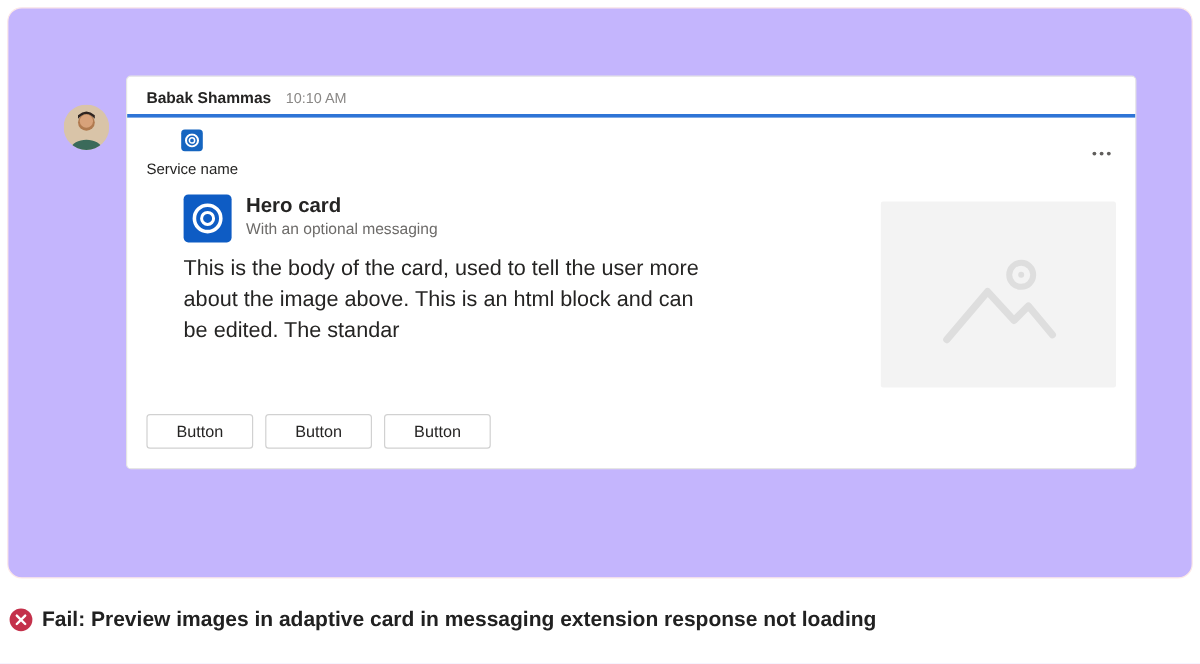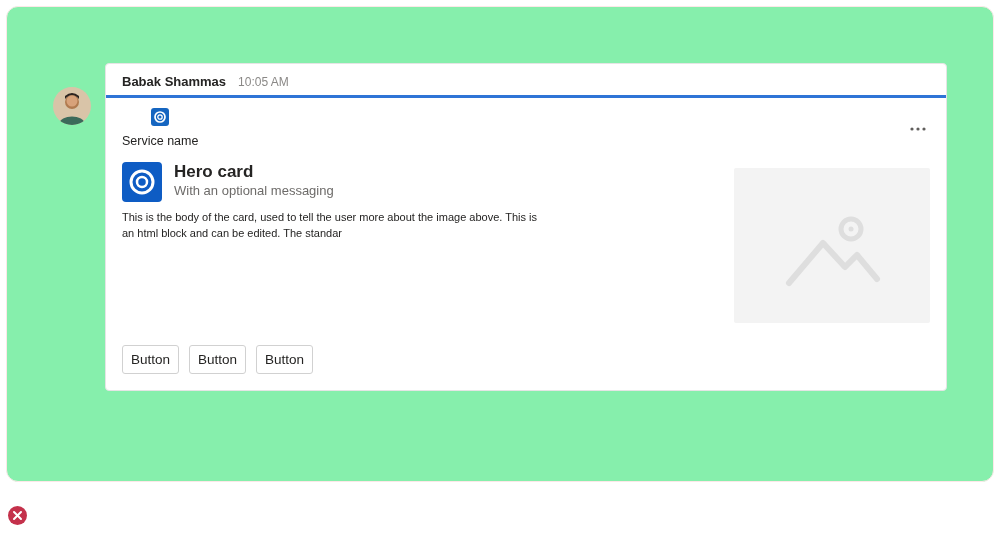--- a/index.html
+++ b/index.html
@@ -4,21 +4,21 @@
 <style>
   * { box-sizing: border-box; margin: 0; padding: 0; }
   html, body { width: 1000px; height: 553px; font-family: 'Segoe UI', -apple-system, BlinkMacSystemFont, sans-serif; background: #fff; }
   
   .outer-frame {
     width: 988px;
     height: 476px;
     margin: 6px;
     border: 1px solid #fce8e8;
     border-radius: 12px;
-    background: #86efac;
+    background: #c4b5fd;
     padding: 56px 46px 46px 46px;
     position: relative;
   }
   
   .message-row {
     display: flex;
     align-items: flex-start;
     gap: 14px;
   }
   
@@ -66,48 +66,48 @@
     display: flex; align-items: center; justify-content: center;
   }
   .svc-label { font-size: 12.5px; color: #252423; }
   
   .more-btn {
     font-size: 16px; color: #605e5c; letter-spacing: 1px; cursor: pointer;
     padding: 2px 4px; border: none; background: transparent;
     line-height: 0;
   }
   
-  .card-body { display: flex; gap: 22px; align-items: flex-start; }
+  .card-body { display: flex; gap: 22px; align-items: flex-start; margin-left: 31px; }
   .card-left { flex: 1; }
   .card-right { flex-shrink: 0; width: 196px; padding-top: 6px; }
   
   .title-row { display: flex; align-items: flex-start; gap: 12px; margin-bottom: 8px; }
   .big-icon {
     width: 40px; height: 40px; border-radius: 4px; background: #0e5cc4;
     display: flex; align-items: center; justify-content: center; flex-shrink: 0;
   }
   .title-text { padding-top: 0; }
   .card-title { font-size: 17px; font-weight: 700; color: #252423; margin-bottom: 1px; }
   .card-subtitle { font-size: 13px; color: #6d6b69; }
   
   .body-text {
-    font-size: 11px; color: #252423; line-height: 1.45;
+    font-size: 18px; color: #252423; line-height: 1.45;
     max-width: 430px;
   }
   
   .img-placeholder {
     width: 196px; height: 155px;
     background: #f3f3f3;
     border-radius: 2px;
     display: flex; align-items: center; justify-content: center;
   }
   
   .btn-row { display: flex; gap: 10px; margin-top: 22px; }
   .action-btn {
-    padding: 6px 8px;
+    padding: 6px 24px;
     border: 1px solid #d1d1d1;
     border-radius: 3px;
     background: #fff;
     font-size: 13.5px;
     color: #252423;
     cursor: pointer;
   }
   
   .fail-row {
     display: flex; align-items: center; gap: 8px;
@@ -133,21 +133,21 @@
         <path d="M5 40 C5 26 33 26 33 40 Z" fill="#3b6a5a"></path>
         <circle cx="19" cy="14" r="5.5" fill="#d8a27a"></circle>
         <path d="M12 12 Q19 4 26 12 L26 9 Q19 3 12 9 Z" fill="#2e2420"></path>
       </svg>
     </div>
 
     <div class="message-block">
 
       <div class="msg-header">
         <span class="sender-name">Babak Shammas</span>
-        <span class="timestamp">10:05 AM</span>
+        <span class="timestamp">10:10 AM</span>
       </div>
 
       <div class="accent-line"></div>
 
       <div class="svc-row">
         <div class="svc-left">
           <span class="svc-icon">
             <svg width="12" height="12" viewBox="0 0 12 12">
               <circle cx="6" cy="6" r="5" fill="none" stroke="#fff" stroke-width="1.7"></circle>
               <circle cx="6" cy="6" r="2.2" fill="none" stroke="#fff" stroke-width="1.3"></circle>
@@ -200,13 +200,14 @@
     </div>
   </div>
 </div>
 
 <div class="fail-row">
   <span class="fail-icon">
     <svg width="11" height="11" viewBox="0 0 11 11">
       <path d="M2 2 L9 9 M9 2 L2 9" stroke="#fff" stroke-width="2" stroke-linecap="round"></path>
     </svg>
   </span>
+  <span class="fail-text">Fail: Preview images in adaptive card in messaging extension response not loading</span>
 </div>
 
 </body></html>

